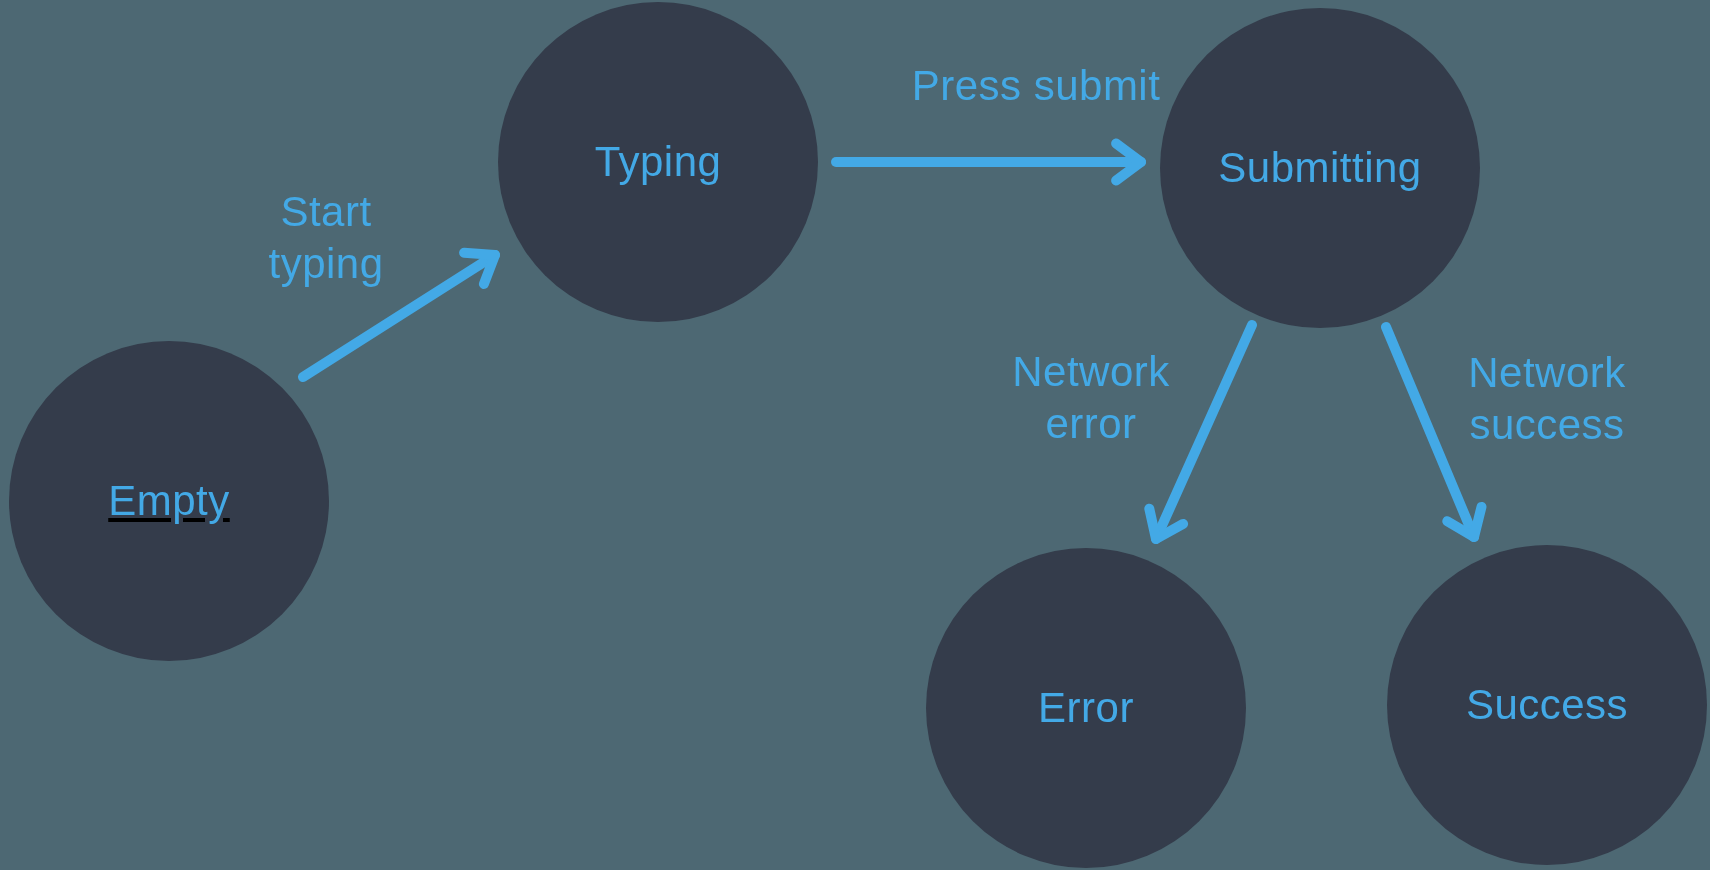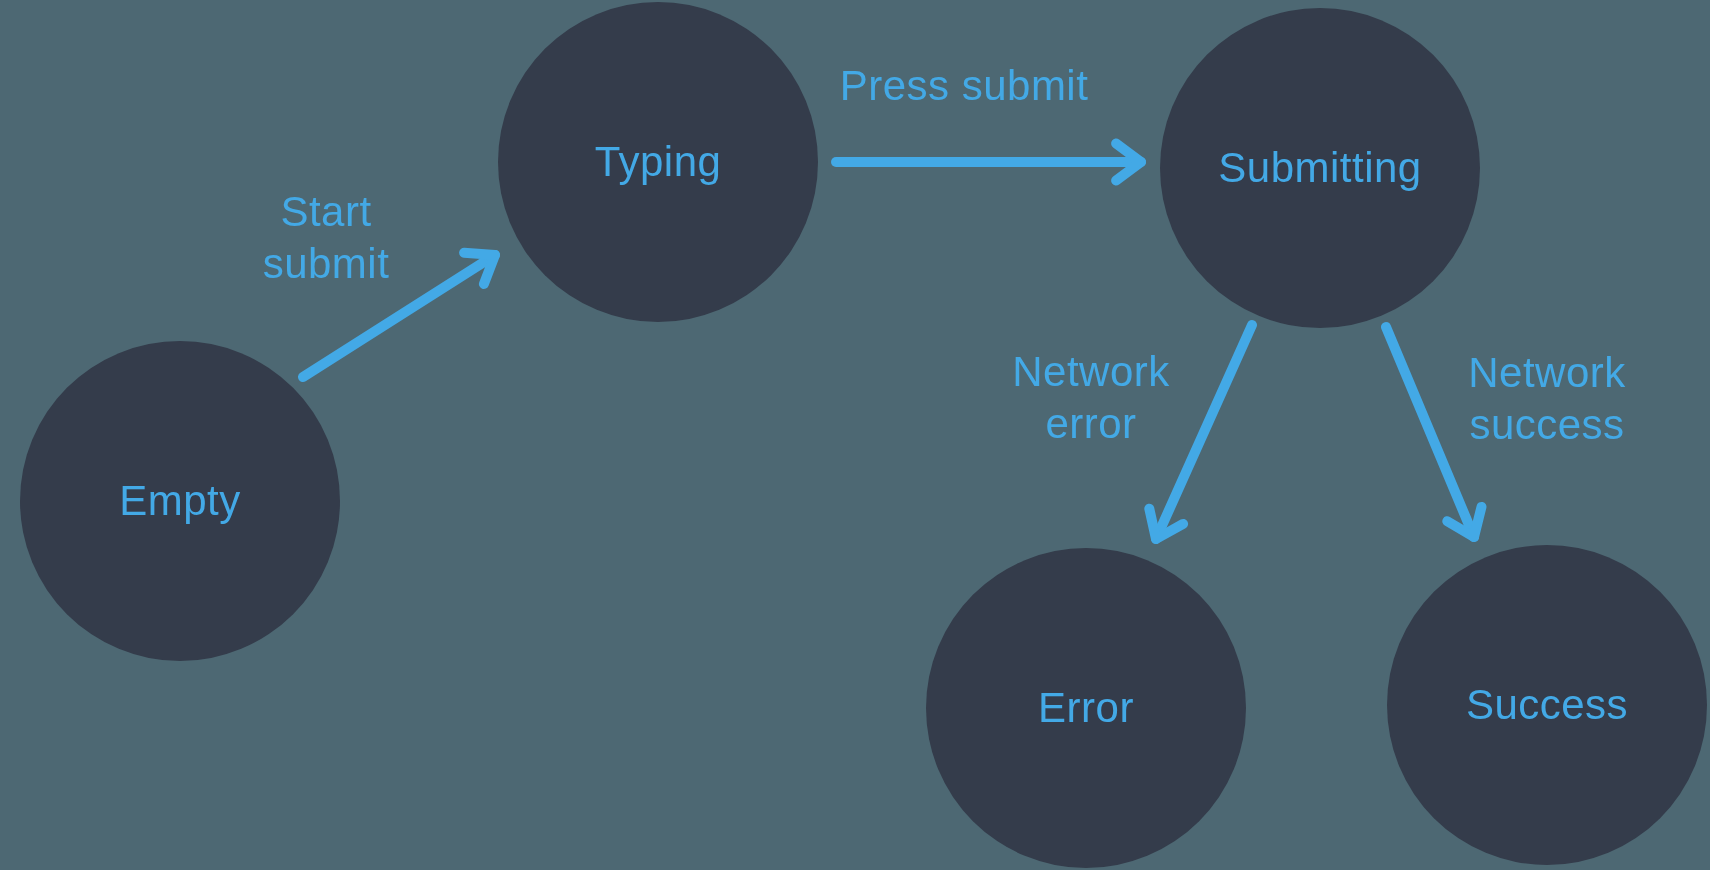--- a/index.html
+++ b/index.html
@@ -71,38 +71,38 @@
       <g>
         <path d="M 1252 325 L 1156 539"></path>
         <path d="M 1149.3 508.7 L 1156 539 L 1183.1 523.9"></path>
       </g>
       <g>
         <path d="M 1386 327 L 1474 537"></path>
         <path d="M 1447.3 521.2 L 1474 537 L 1481.5 506.9"></path>
       </g>
     </svg>
   <div id="nodes">
-      <div class="node" style="left: 20px; top: 341px; height: 320px; width: 320px;">
+      <div class="node" style="left: 9px; top: 341px; height: 320px; width: 320px; text-decoration: underline;">
         <span class="node-label">Empty</span>
       </div>
       <div class="node" style="left: 498px; top: 2px; height: 320px; width: 320px;">
         <span class="node-label">Typing</span>
       </div>
       <div class="node" style="left: 1160px; top: 8px; height: 320px; width: 320px;">
         <span class="node-label">Submitting</span>
       </div>
       <div class="node" style="left: 926px; top: 548px; height: 320px; width: 320px;">
         <span class="node-label">Error</span>
       </div>
       <div class="node" style="left: 1387px; top: 545px; height: 320px; width: 320px;">
         <span class="node-label">Success</span>
       </div>
     </div>
   <div id="labels">
       <div class="edge-label" style="left: 326px; top: 238px;">Start
-submit</div>
-      <div class="edge-label" style="left: 964px; top: 86px;">Press submit</div>
+typing</div>
+      <div class="edge-label" style="left: 1036px; top: 86px;">Press submit</div>
       <div class="edge-label" style="left: 1091px; top: 398px;">Network
 error</div>
       <div class="edge-label" style="left: 1547px; top: 399px;">Network
 success</div>
     </div>
 </div>
 
 </body></html>

